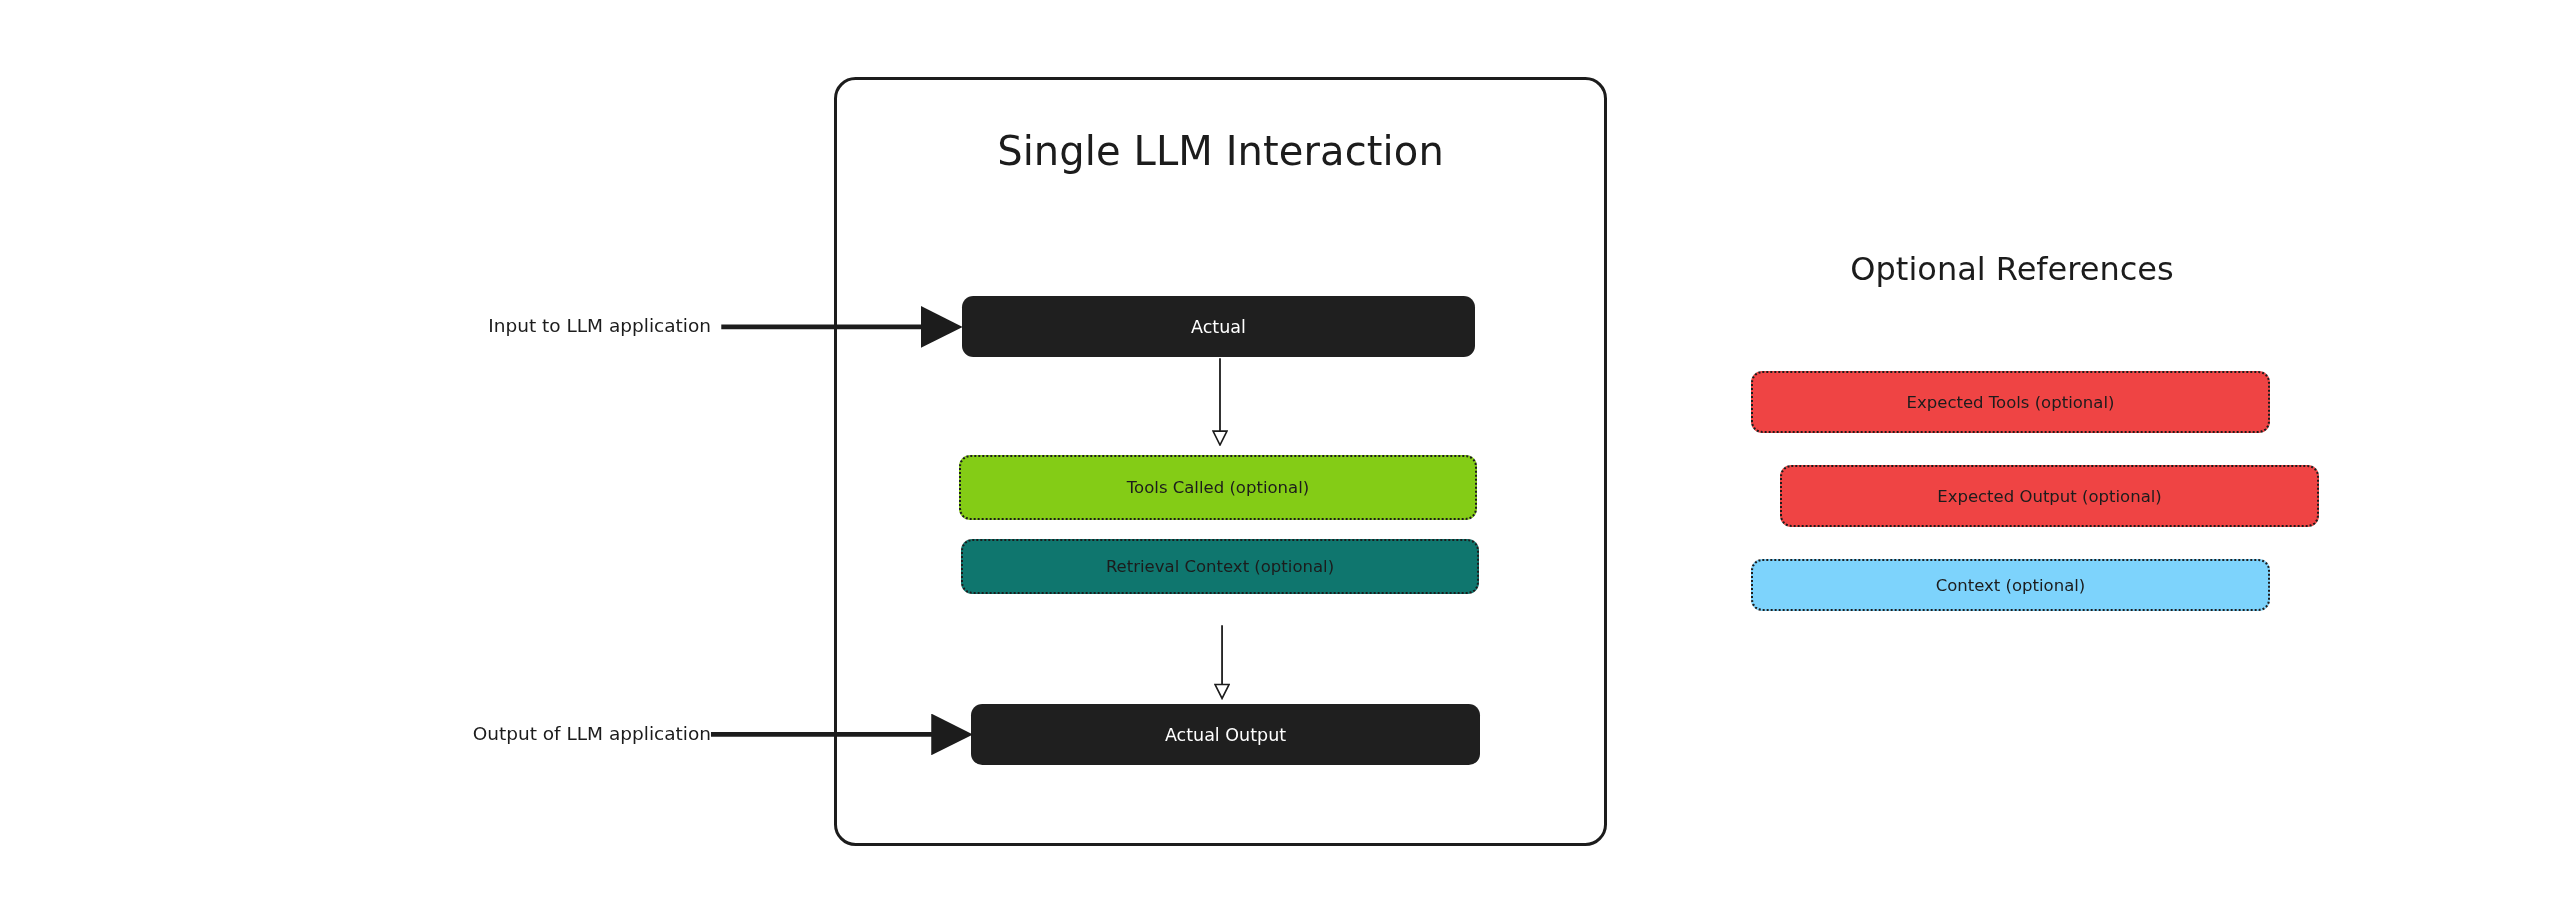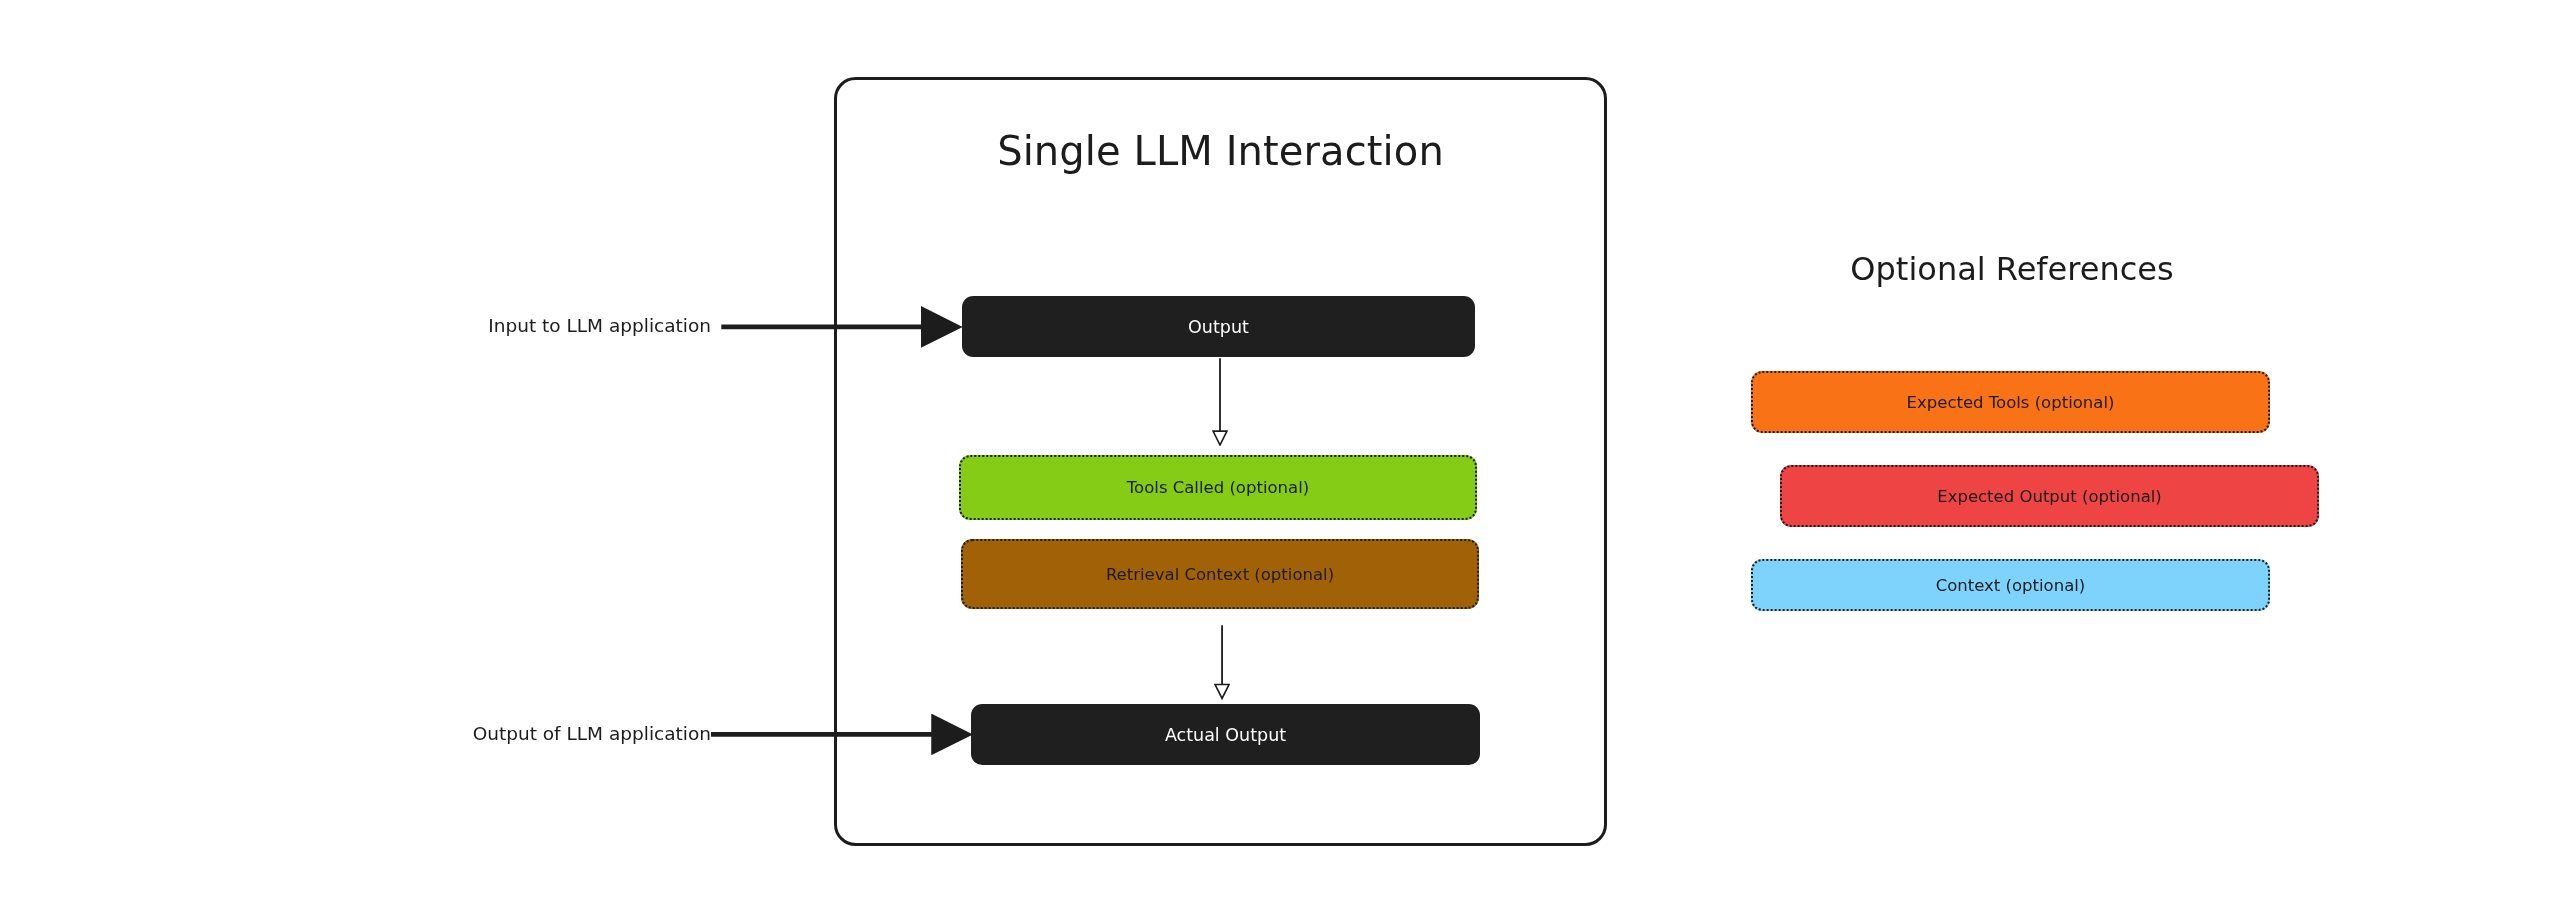--- a/index.html
+++ b/index.html
@@ -84,41 +84,41 @@
     left: 959px;
     top: 443px;
     width: 518px;
     height: 65px;
     background: #84cc16;
   }
   #node-retrieval-context {
     left: 961px;
     top: 527px;
     width: 518px;
-    height: 70px;
-    background: #a16207;
+    height: 55px;
+    background: #0f766e;
   }
 
   
   .panel-title {
     position: absolute;
     left: 1752px;
     top: 238px;
     width: 520px;
     text-align: center;
     font-size: 32px;
     color: #1c1c1c;
     white-space: nowrap;
   }
   #ref-expected-tools {
     left: 1751px;
     top: 359px;
     width: 519px;
     height: 62px;
-    background: #f97316;
+    background: #ef4444;
   }
   #ref-expected-output {
     left: 1780px;
     top: 453px;
     width: 539px;
     height: 62px;
     background: #ef4444;
   }
   #ref-context {
     left: 1751px;
@@ -158,21 +158,21 @@
   }
 </style>
 </head>
 <body>
 
 <div id="stage">
 
   <div class="card"></div>
   <div class="card-title">Single LLM Interaction</div>
 
-  <div class="node-dark" id="node-input">Output</div>
+  <div class="node-dark" id="node-input">Actual</div>
 
   <div class="node-dashed" id="node-tools-called">Tools Called (optional)</div>
 
   <div class="node-dashed" id="node-retrieval-context">Retrieval Context (optional)</div>
 
   <div class="node-dark" id="node-actual-output">Actual Output</div>
 
   <div class="side-label" id="label-input-annotation">Input to LLM application</div>
 
   <div class="side-label" id="label-output-annotation">Output of LLM application</div>

